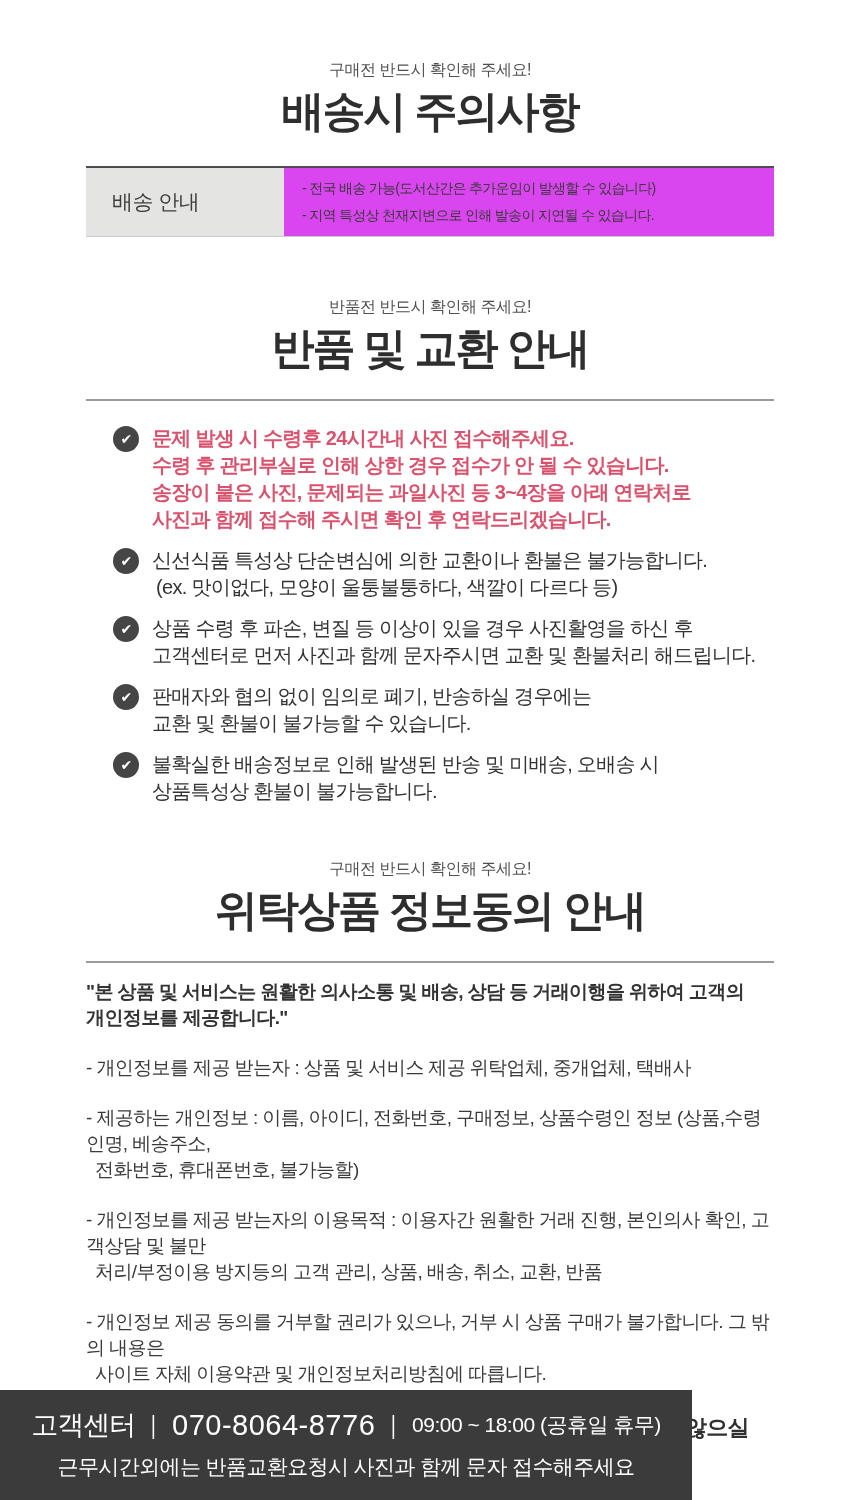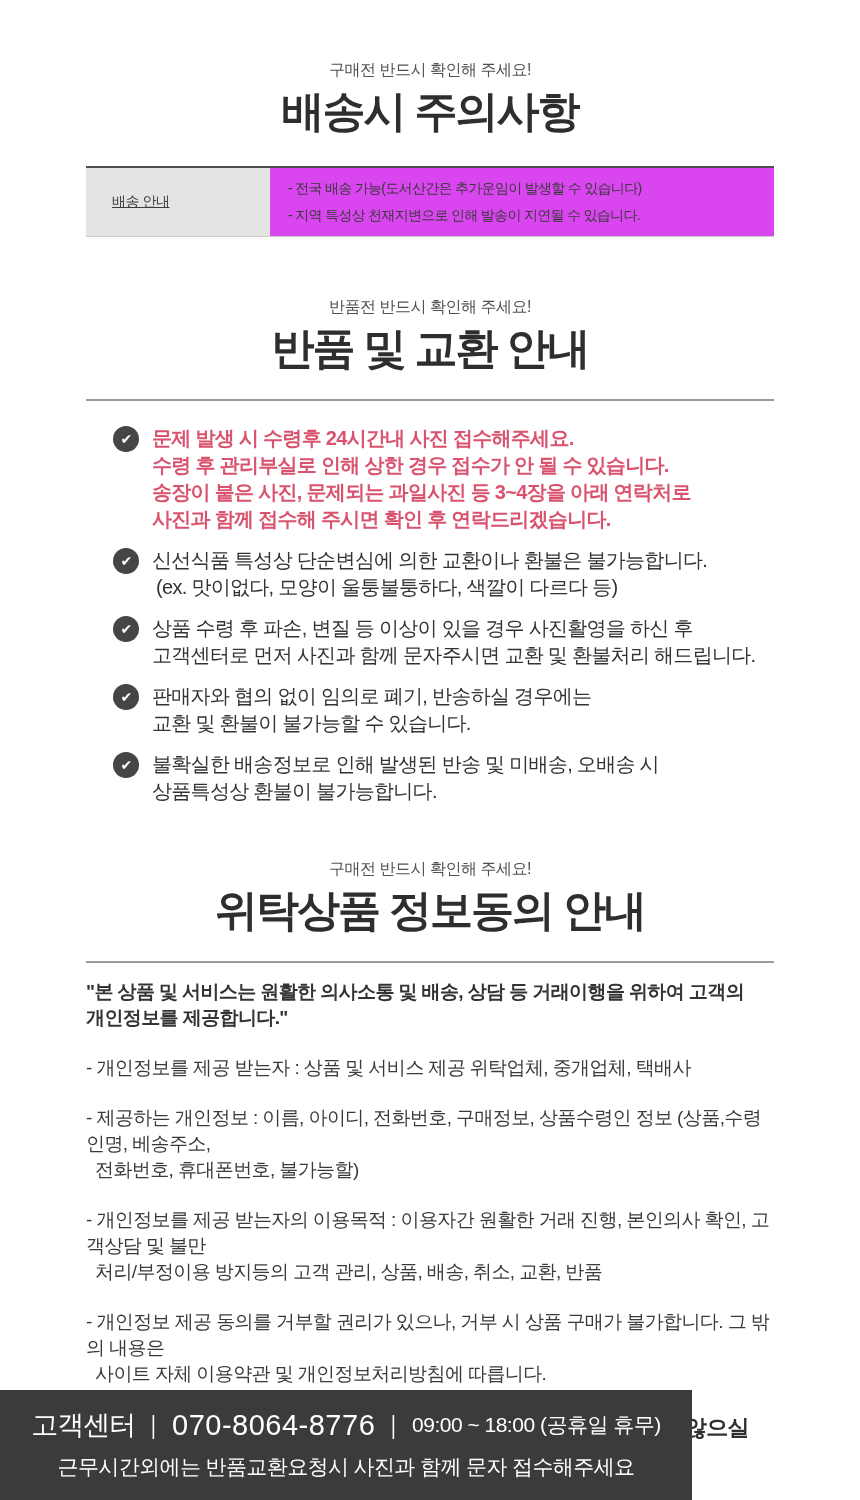--- a/index.html
+++ b/index.html
@@ -24,22 +24,22 @@
     letter-spacing:-2px; line-height:49px; margin-top:8px;
   }
 
   
   .sec-shipping { padding-top:44px; }
   .info-table {
     display:flex; margin-top:30px;
     border-top:2px solid #4e4e4e; border-bottom:1px solid #cccccc;
   }
   .info-table-label {
-    width:184px; background:#e4e4e2; font-size:14px; color:#3d3d3d;
-    letter-spacing:-0.5px; display:flex; align-items:center; padding-left:26px;text-decoration:underline;
+    width:198px; background:#e4e4e2; font-size:21px; color:#3d3d3d;
+    letter-spacing:-0.5px; display:flex; align-items:center; padding-left:26px;
   }
   .info-table-content {
     flex:1; padding:7px 0 7px 18px; font-size:14px; color:#3a3a3a;
     line-height:27px; letter-spacing:-0.7px; font-weight:500; background:#d946ef;
   }
 
   
   .sec-returns { margin-top:60px; }
   .divider { height:2px; background:#9a9a9a; margin-top:26px; }
   .checklist { margin-top:24px; }

